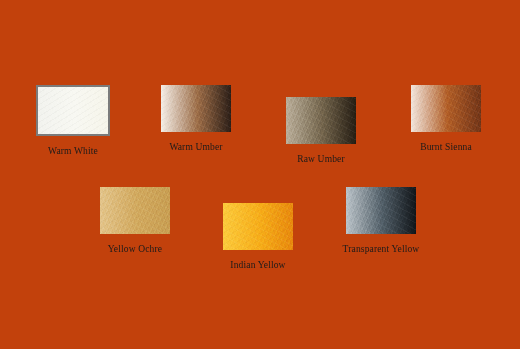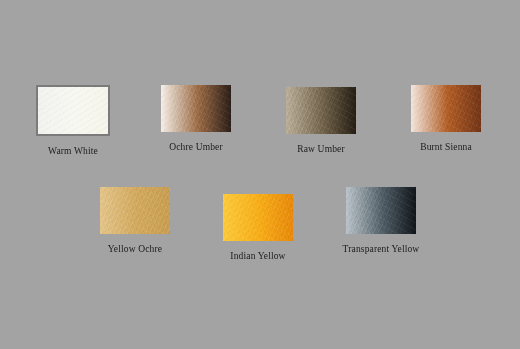--- a/index.html
+++ b/index.html
@@ -13,21 +13,21 @@
     font-family: "Liberation Serif", serif;
     overflow: hidden;
     position: relative;
   }
 
   #chart-canvas {
     position: absolute;
     inset: 0;
     width: 520px;
     height: 349px;
-    background: #a3a3a3;
+    background: #c2410c;
   }
 
   .swatch-row {
     position: absolute;
     display: flex;
   }
 
   .swatch-cell {
     display: flex;
     flex-direction: column;
@@ -114,23 +114,23 @@
           <div class="tex2"></div>
         </div>
         <div class="swatch-label">Warm White</div>
       </div>
       <div class="swatch-cell" style="position: absolute; left: 161px; top: 0px; width: 70px;">
         <div class="swatch-chip">
           <div class="grad" style="background: linear-gradient(to right, rgb(246, 239, 231) 0%, rgb(154, 106, 69) 52%, rgb(42, 29, 22) 100%);"></div>
           <div class="tex"></div>
           <div class="tex2"></div>
         </div>
-        <div class="swatch-label">Ochre Umber</div>
+        <div class="swatch-label">Warm Umber</div>
       </div>
-      <div class="swatch-cell" style="position: absolute; left: 286px; top: 2px; width: 70px;">
+      <div class="swatch-cell" style="position: absolute; left: 286px; top: 12px; width: 70px;">
         <div class="swatch-chip">
           <div class="grad" style="background: linear-gradient(to right, rgb(185, 172, 150) 0%, rgb(111, 97, 73) 52%, rgb(36, 28, 18) 100%);"></div>
           <div class="tex"></div>
           <div class="tex2"></div>
         </div>
         <div class="swatch-label">Raw Umber</div>
       </div>
       <div class="swatch-cell" style="position: absolute; left: 411px; top: 0px; width: 70px;">
         <div class="swatch-chip">
           <div class="grad" style="background: linear-gradient(to right, rgb(243, 230, 220) 0%, rgb(176, 91, 37) 52%, rgb(110, 51, 23) 100%);"></div>
@@ -142,21 +142,21 @@
     </div>
     <div class="swatch-row" style="top: 187px; left: 0px; width: 520px; height: 0px;">
       <div class="swatch-cell" style="position: absolute; left: 100px; top: 0px; width: 70px; align-items: center;">
         <div class="swatch-chip">
           <div class="grad" style="background: linear-gradient(to right, rgb(227, 195, 134) 0%, rgb(209, 167, 92) 52%, rgb(199, 155, 79) 100%);"></div>
           <div class="tex"></div>
           <div class="tex2"></div>
         </div>
         <div class="swatch-label">Yellow Ochre</div>
       </div>
-      <div class="swatch-cell" style="position: absolute; left: 223px; top: 7px; width: 70px;">
+      <div class="swatch-cell" style="position: absolute; left: 223px; top: 16px; width: 70px;">
         <div class="swatch-chip">
           <div class="grad" style="background: linear-gradient(to right, rgb(252, 201, 58) 0%, rgb(247, 171, 24) 52%, rgb(232, 133, 12) 100%);"></div>
           <div class="tex"></div>
           <div class="tex2"></div>
         </div>
         <div class="swatch-label">Indian Yellow</div>
       </div>
       <div class="swatch-cell" style="position: absolute; left: 346px; top: 0px; width: 70px;">
         <div class="swatch-chip">
           <div class="grad" style="background: linear-gradient(to right, rgb(185, 194, 200) 0%, rgb(78, 91, 100) 52%, rgb(16, 20, 24) 100%);"></div>

